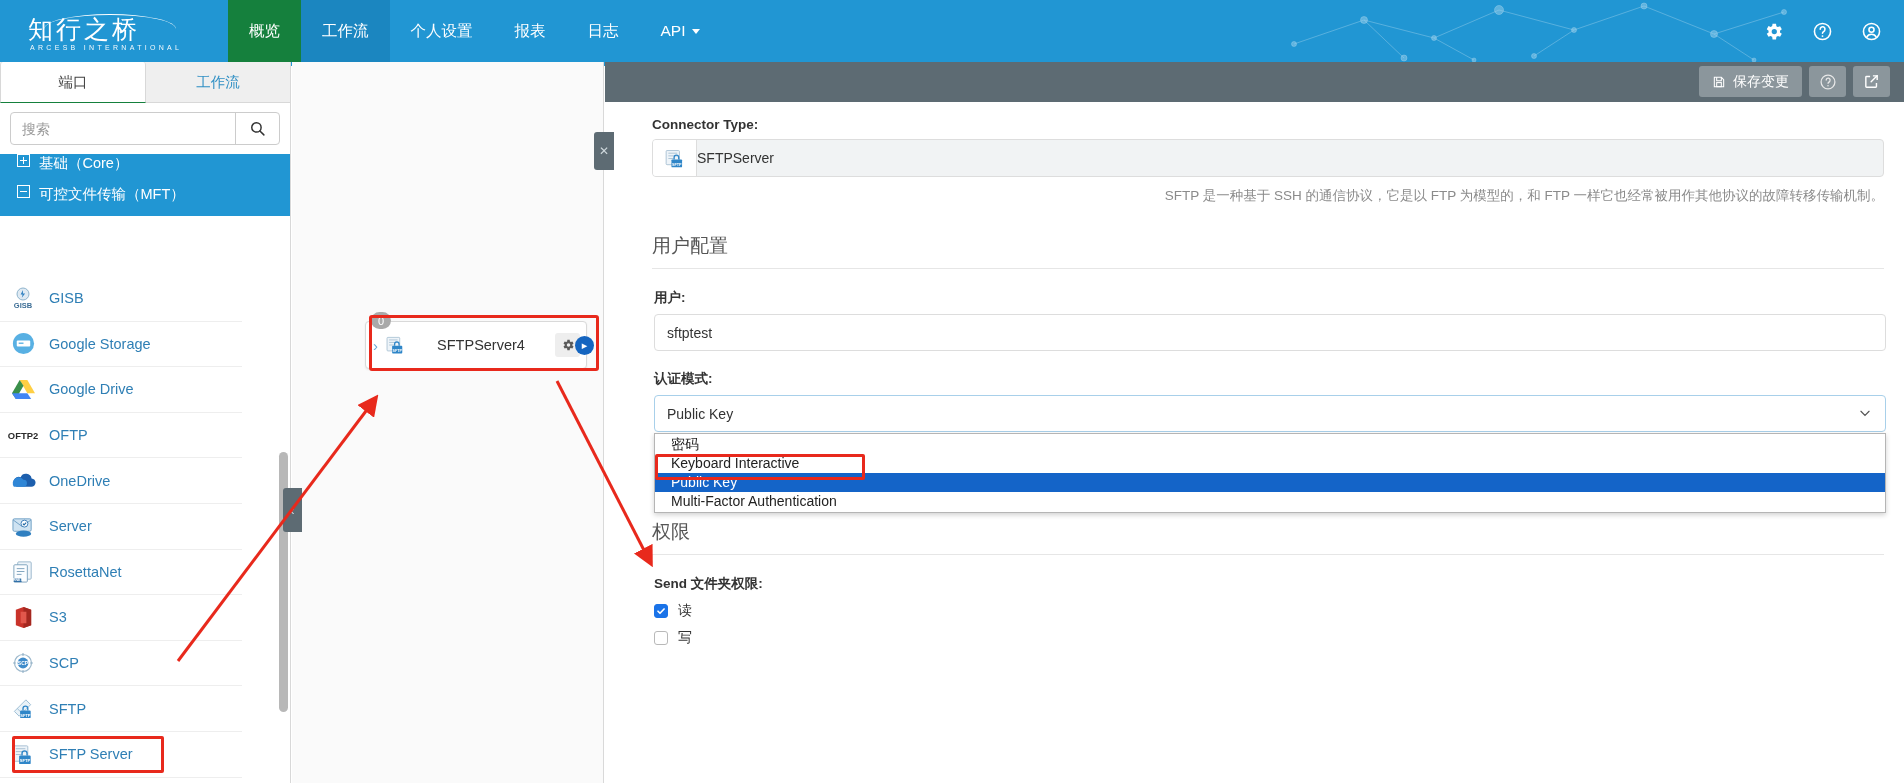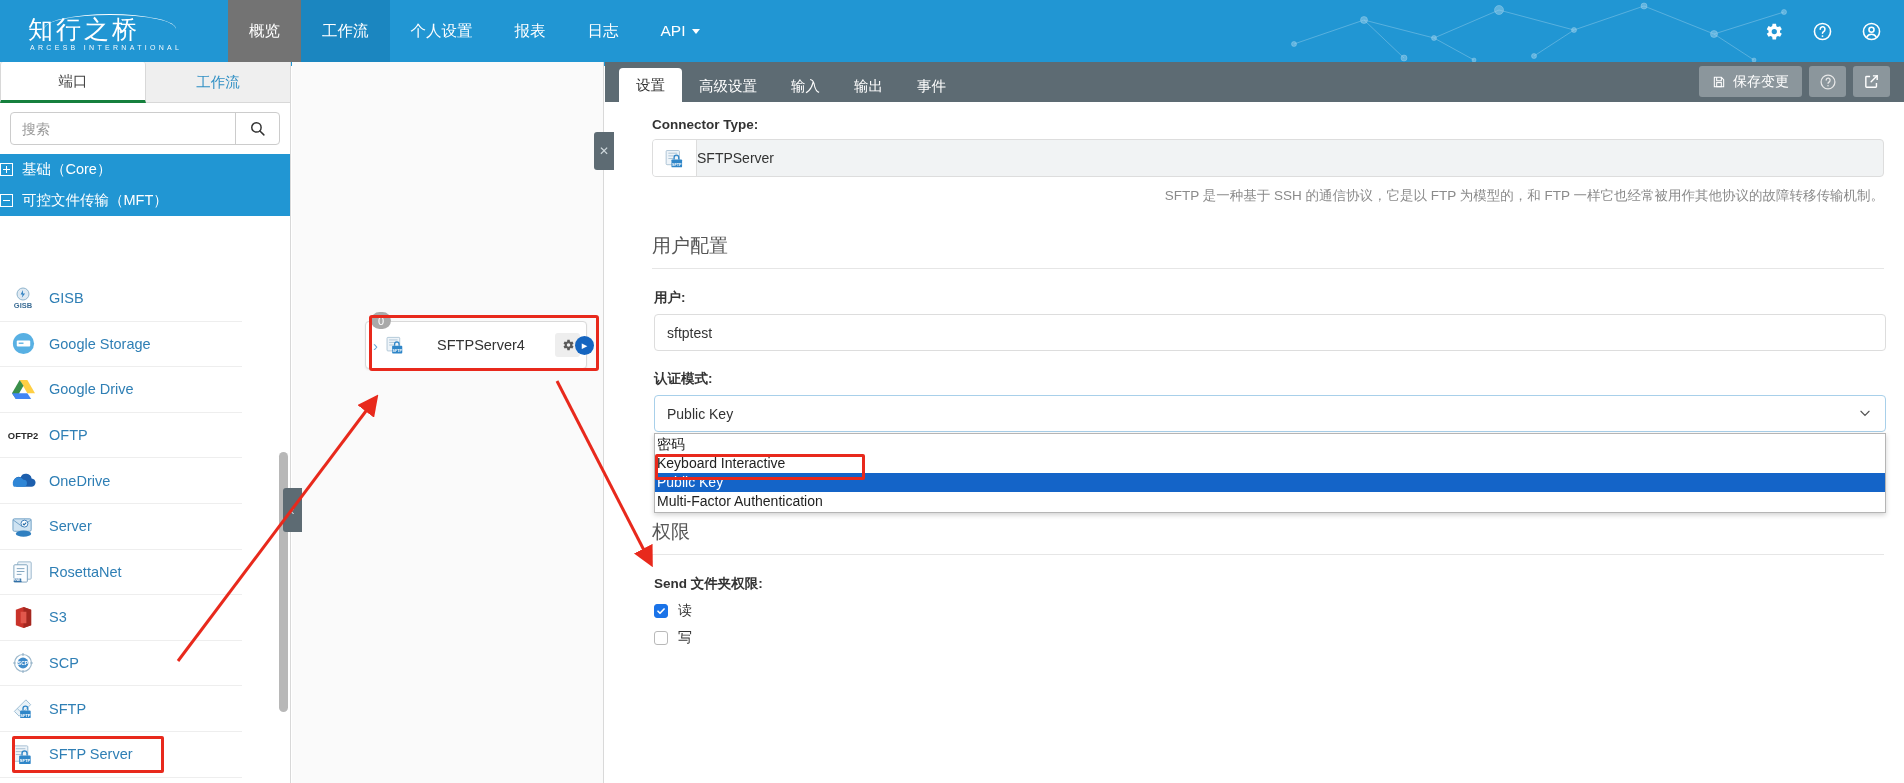--- a/index.html
+++ b/index.html
@@ -47,21 +47,21 @@
   }
   #mainmenu {
     position: absolute; left: 228px; top: 0; height: 62px;
     display: flex; align-items: stretch;
   }
   #mainmenu .mi {
     display: flex; align-items: center; padding: 0 21px;
     color: #fff; font-size: 15.5px; white-space: nowrap;
     cursor: pointer;
   }
-  #mainmenu .mi.active { background: #737373; }
+  #mainmenu .mi.active { background: #15803d; }
   #mainmenu .caret {
     display: inline-block; margin-left: 7px;
     border-left: 4.5px solid transparent;
     border-right: 4.5px solid transparent;
     border-top: 5px solid #fff;
   }
   #topicons {
     position: absolute; right: 22px; top: 0; height: 62px;
     display: flex; align-items: center; gap: 28px;
   }
@@ -76,21 +76,21 @@
   }
   #sbtabs { display: flex; height: 41px; background: #efefef; }
   #sbtabs .tb {
     flex: 1; display: flex; align-items: center; justify-content: center;
     font-size: 14.5px; color: #2f8fc4; cursor: pointer;
     border-bottom: 1px solid #d8d8d8;
     background: #efefef;
   }
   #sbtabs .tb.active {
     background: #fff; color: #444;
-    border: 1px solid #d8d8d8; border-bottom: 3px solid #15803d;
+    border: 1px solid #d8d8d8; border-bottom: 1px solid #15803d;
     border-top: none;
     border-top-left-radius: 3px; border-top-right-radius: 3px;
   }
   #sbsearchwrap { padding: 9px 10px 9px 10px; }
   #sbsearch {
     display: flex; height: 33px;
     border: 1px solid #ccc; border-radius: 4px; overflow: hidden;
     background: #fff;
   }
   #sbsearch input {
@@ -100,22 +100,22 @@
     background: transparent;
   }
   #sbsearch input::placeholder { color: #999; }
   #sbsearch .sbtn {
     width: 44px; display: flex; align-items: center; justify-content: center;
     border-left: 1px solid #ccc; cursor: pointer; color: #333;
   }
   #catlist { }
   .cat {
     background: #2196d3; color: #fff;
-    height: 31px; display: flex; align-items: center;
-    padding-left: 0; font-size: 14.5px; cursor: pointer;
+    height: 31px; display: flex; 
+    padding-left: 17px; font-size: 14.5px; cursor: pointer;
   }
   .cat .boxicon {
     width: 13px; height: 13px; border: 1.4px solid #fff;
     margin-right: 9px; position: relative; flex: 0 0 auto;
   }
   .cat .boxicon::before {
     content: ''; position: absolute; left: 1.5px; top: 5px;
     width: 7px; height: 1.4px; background: #fff;
   }
   .cat .boxicon.plus::after {
@@ -265,21 +265,21 @@
     position: absolute; right: 14px; top: 11px;
     color: #555;
   }
   .seldrop {
     position: absolute; left: 0; top: 38px; width: 1232px;
     background: #fff; border: 1px solid #b5b5b5;
     box-shadow: 0 2px 5px rgba(0,0,0,.18);
     padding: 1px 0; z-index: 40;
   }
   .seldrop .opt {
-    height: 19px; line-height: 19px; padding: 0 2px;
+    height: 19px; line-height: 19px; padding: 0 16px;
     font-size: 14px; color: #222; cursor: pointer; white-space: nowrap;
   }
   .seldrop .opt.sel { background: #1464c8; color: #fff; }
   #opthl {
     position: absolute; left: 0px; top: 20px;
     width: 210px; height: 26px;
     border: 3px solid #e8291c; border-radius: 2px; pointer-events: none; z-index: 45;
   }
   .chkrow { display: flex; align-items: center; margin-top: 9px; }
   .chkbox {
@@ -574,37 +574,20 @@
   </div>
 </div>
 <div id="nodehl"></div>
 
 <div id="collapse">
   <span>‹</span>
 </div>
 
 <div id="main">
   <div id="mhdr">
-    <div id="mtabs">
-      <div class="mt active">
-          <span>设置</span>
-        </div>
-      <div class="mt">
-          <span>高级设置</span>
-        </div>
-      <div class="mt">
-          <span>输入</span>
-        </div>
-      <div class="mt">
-          <span>输出</span>
-        </div>
-      <div class="mt">
-          <span>事件</span>
-        </div>
-    </div>
     <div id="mactions">
       <div class="btn">
         <svg width="14" height="14" viewBox="0 0 24 24" fill="none" stroke="#fff" stroke-width="1.8">
           <path d="M4 4h12l4 4v12H4z"></path>
             <path d="M8 4v6h8V4"></path>
             <rect x="8" y="13" width="8" height="7"></rect>
         </svg>
         <span>保存变更</span>
       </div>
       <div class="btn sq">

